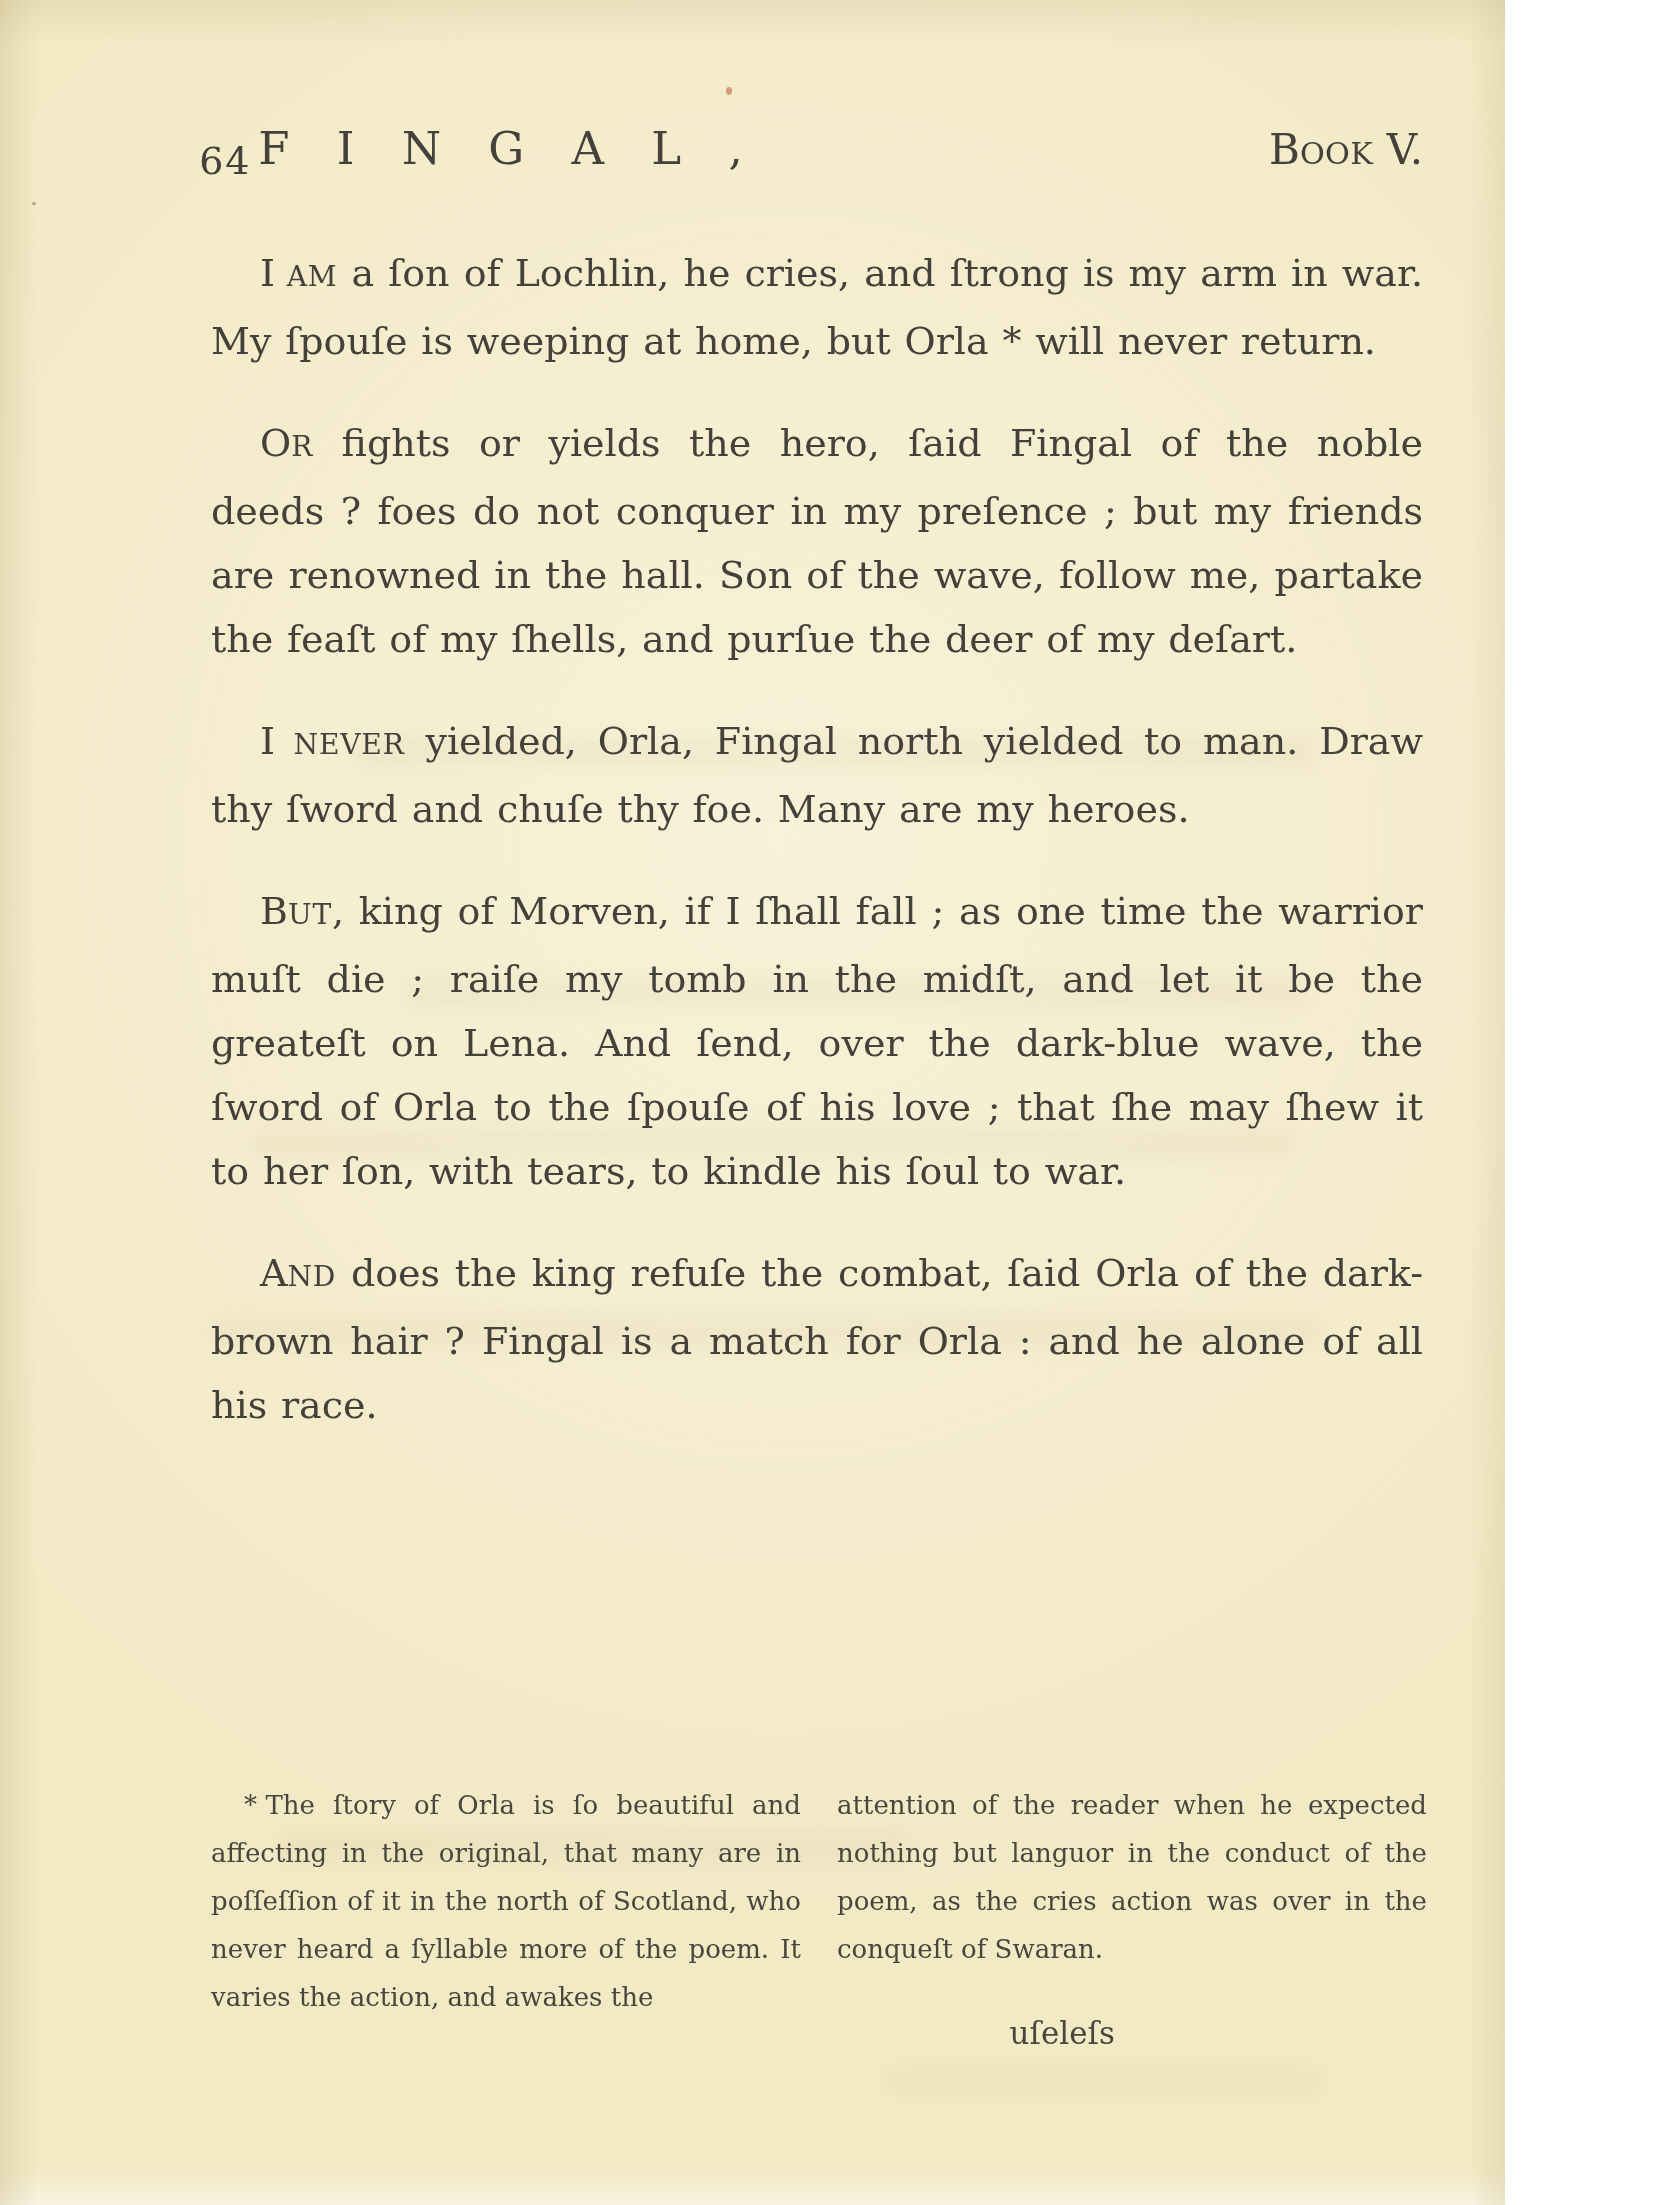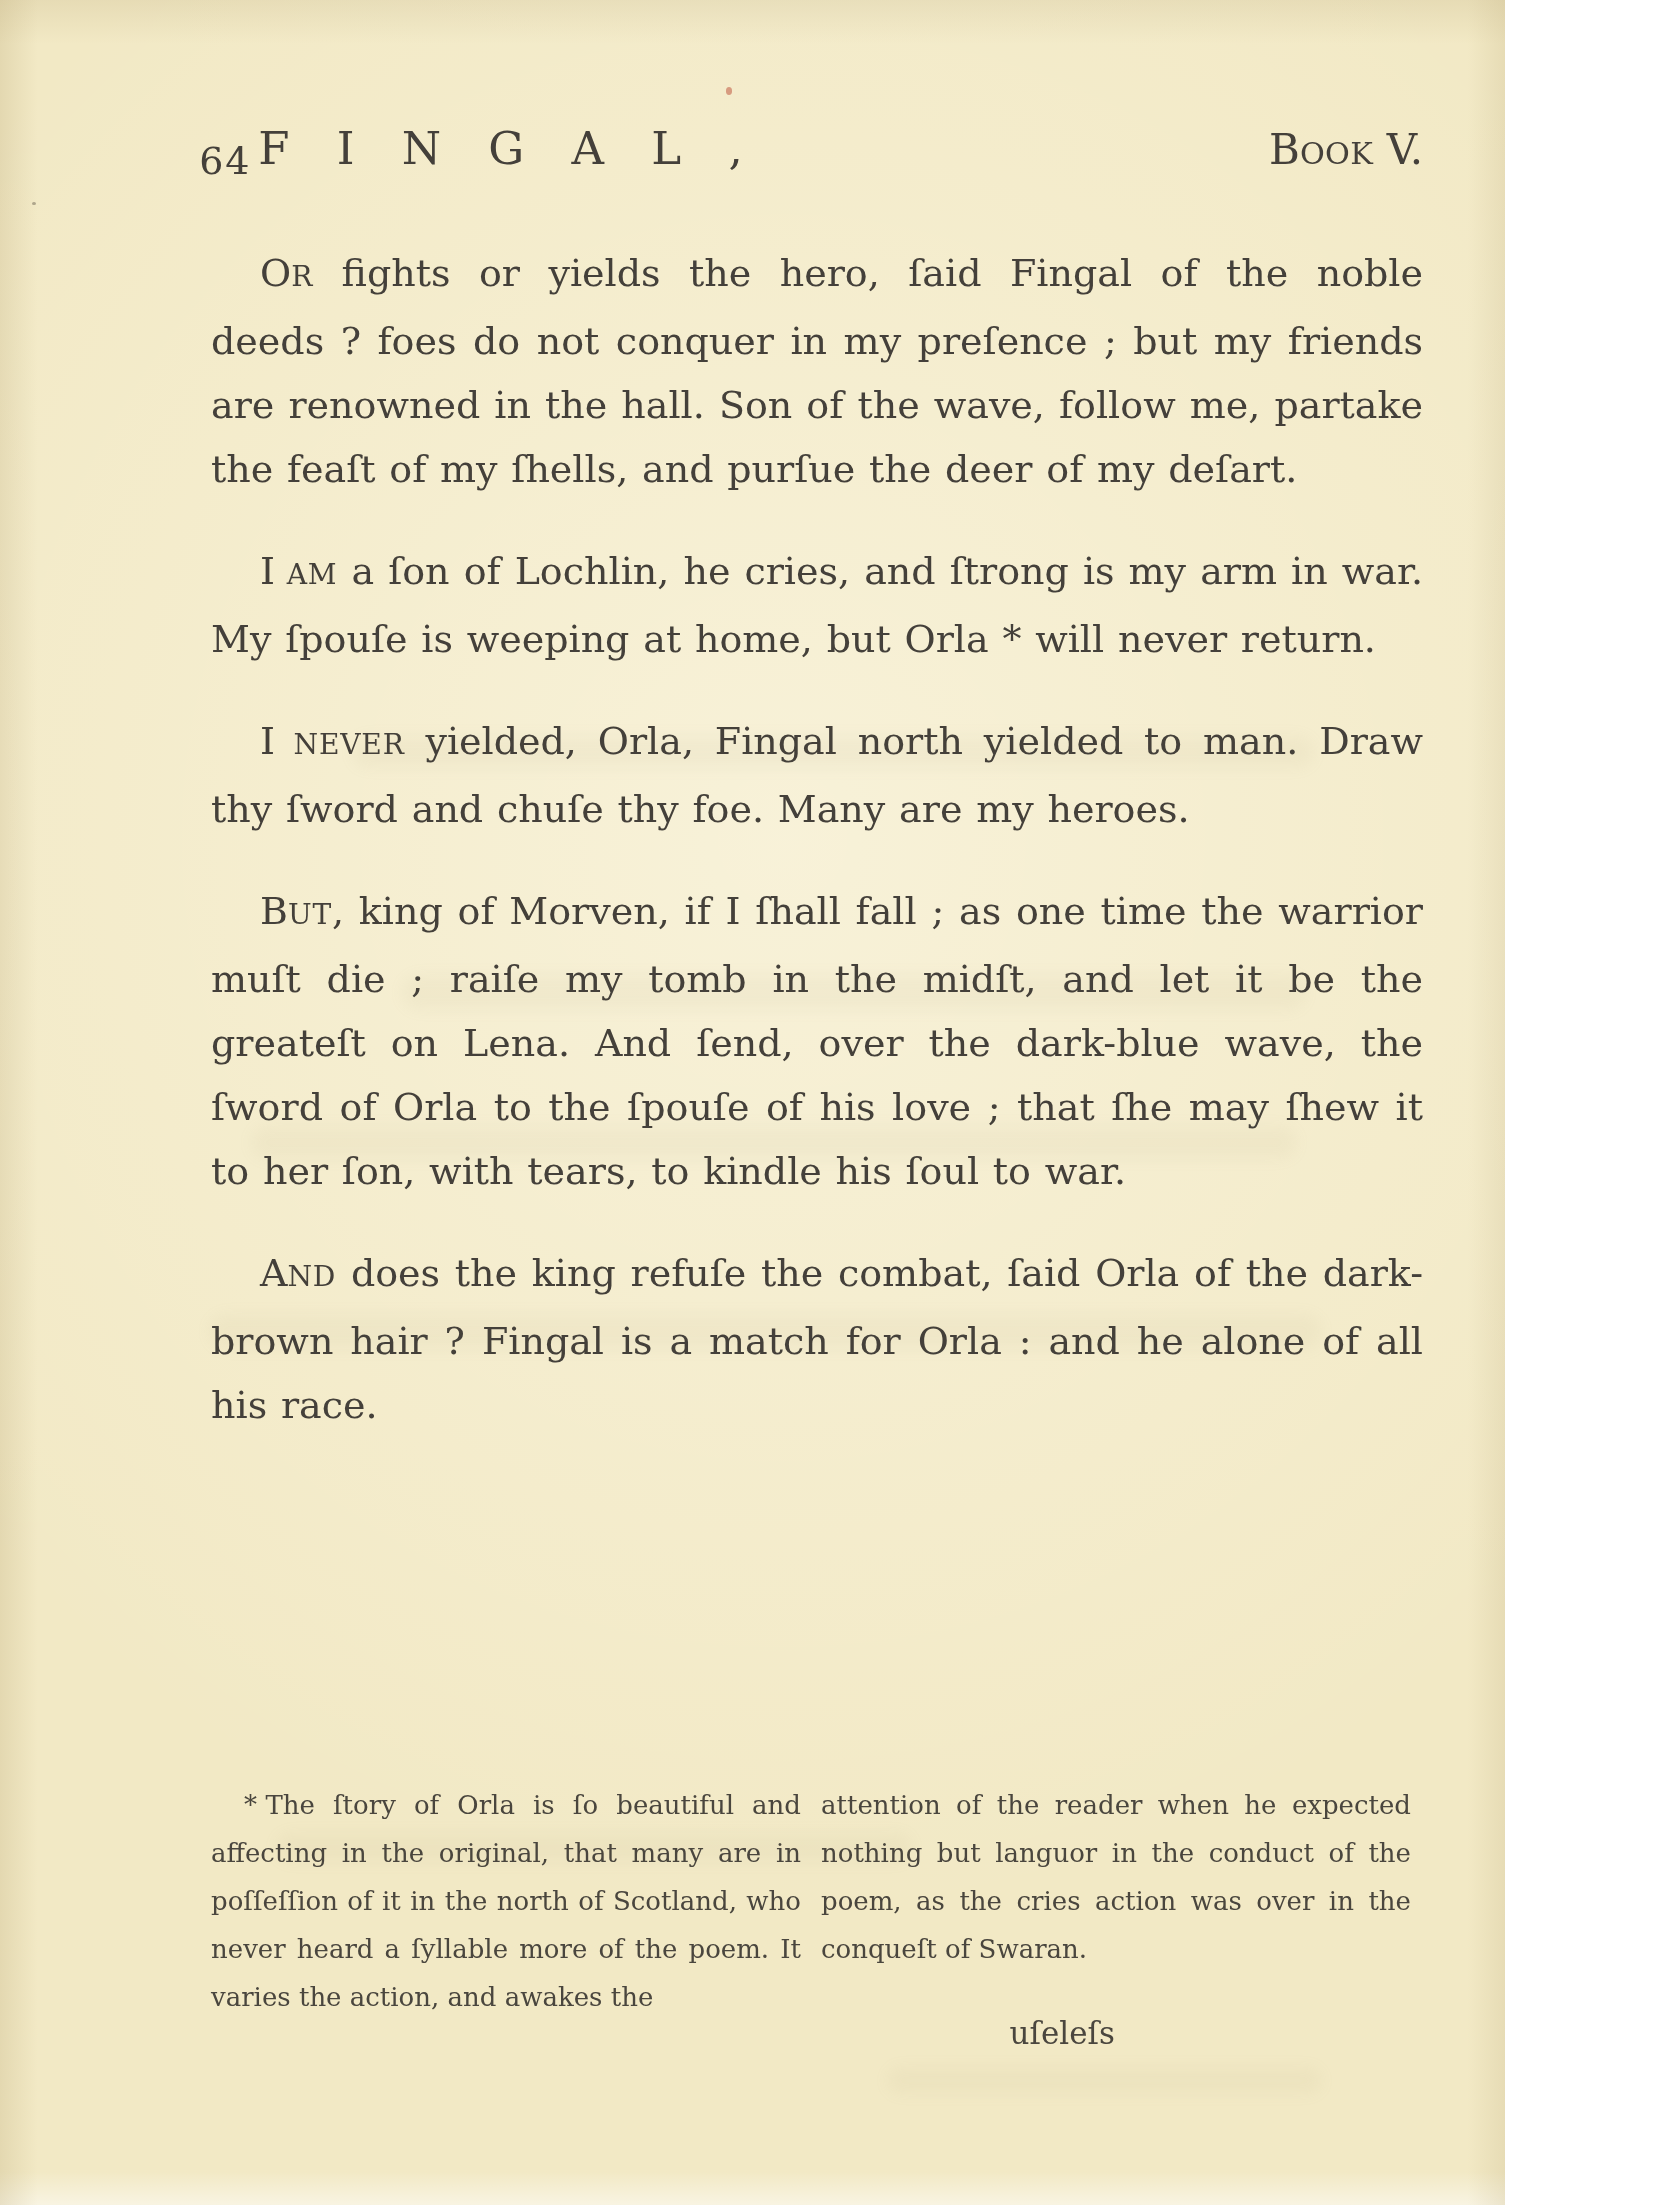--- a/index.html
+++ b/index.html
@@ -65,21 +65,21 @@
   .body-par .sc { font-size: 0.74em; letter-spacing: 0.8px; }
 
   
   .footnote {
     position: absolute;
     top: 1781px; left: 211px; width: 1216px;
     font-size: 26px;
     line-height: 48px;
     text-align: justify;
     display: flex;
-    gap: 20px;
+    gap: 36px;
     color: #4a463e;
   }
   .fn-col { width: 590px; }
   .fn-col p { margin: 0; }
   .fn-col-left p { text-indent: 33px; }
   .fn-marker { padding-right: 8.4px; }
 
   
   .catchword {
     position: absolute;
@@ -105,23 +105,23 @@
   <div class="speck" style="left:1636px; top:1056px; width:2.5px; height:20px; background:#7a7260; opacity:.5; border-radius:1.7px;"></div>
 
   <div class="header">
     <div class="page-number">64</div>
     <div class="running-title">FINGAL,</div>
     <div class="book-label"><span>B</span><span class="sc">OOK</span><span> V.</span></div>
   </div>
 
   <div class="body-text">
 
+    <p class="body-par"><span>I</span><span class="sc"> AM</span><span> a ſon of Lochlin, he cries, and ſtrong is my arm in war. My ſpouſe is weeping at home, but Orla&nbsp;* will never return.</span></p>
+
     <p class="body-par"><span>O</span><span class="sc">R</span><span> fights or yields the hero, ſaid Fingal of the noble deeds&nbsp;? foes do not conquer in my preſence&nbsp;; but my friends are renowned in the hall.  Son of the wave, follow me, partake the feaſt of my ſhells, and purſue the deer of my deſart.</span></p>
-
-    <p class="body-par"><span>I</span><span class="sc"> AM</span><span> a ſon of Lochlin, he cries, and ſtrong is my arm in war. My ſpouſe is weeping at home, but Orla&nbsp;* will never return.</span></p>
 
 
     <p class="body-par"><span>I</span><span class="sc"> NEVER</span><span> yielded, Orla, Fingal north yielded to man.  Draw thy ſword and chuſe thy foe.  Many are my heroes.</span></p>
 
     <p class="body-par"><span>B</span><span class="sc">UT</span><span>, king of Morven, if I ſhall fall&nbsp;; as one time the warrior muſt die&nbsp;; raiſe my tomb in the midſt, and let it be the greateſt on Lena.  And ſend, over the dark-blue wave, the ſword of Orla to the ſpouſe of his love&nbsp;; that ſhe may ſhew it to her ſon, with tears, to kindle his ſoul to war.</span></p>
 
     <p class="body-par"><span>A</span><span class="sc">ND</span><span> does the king refuſe the combat, ſaid Orla of the dark-brown hair&nbsp;? Fingal is a match for Orla&nbsp;: and he alone of all his race.</span></p>
 
 
   </div>

